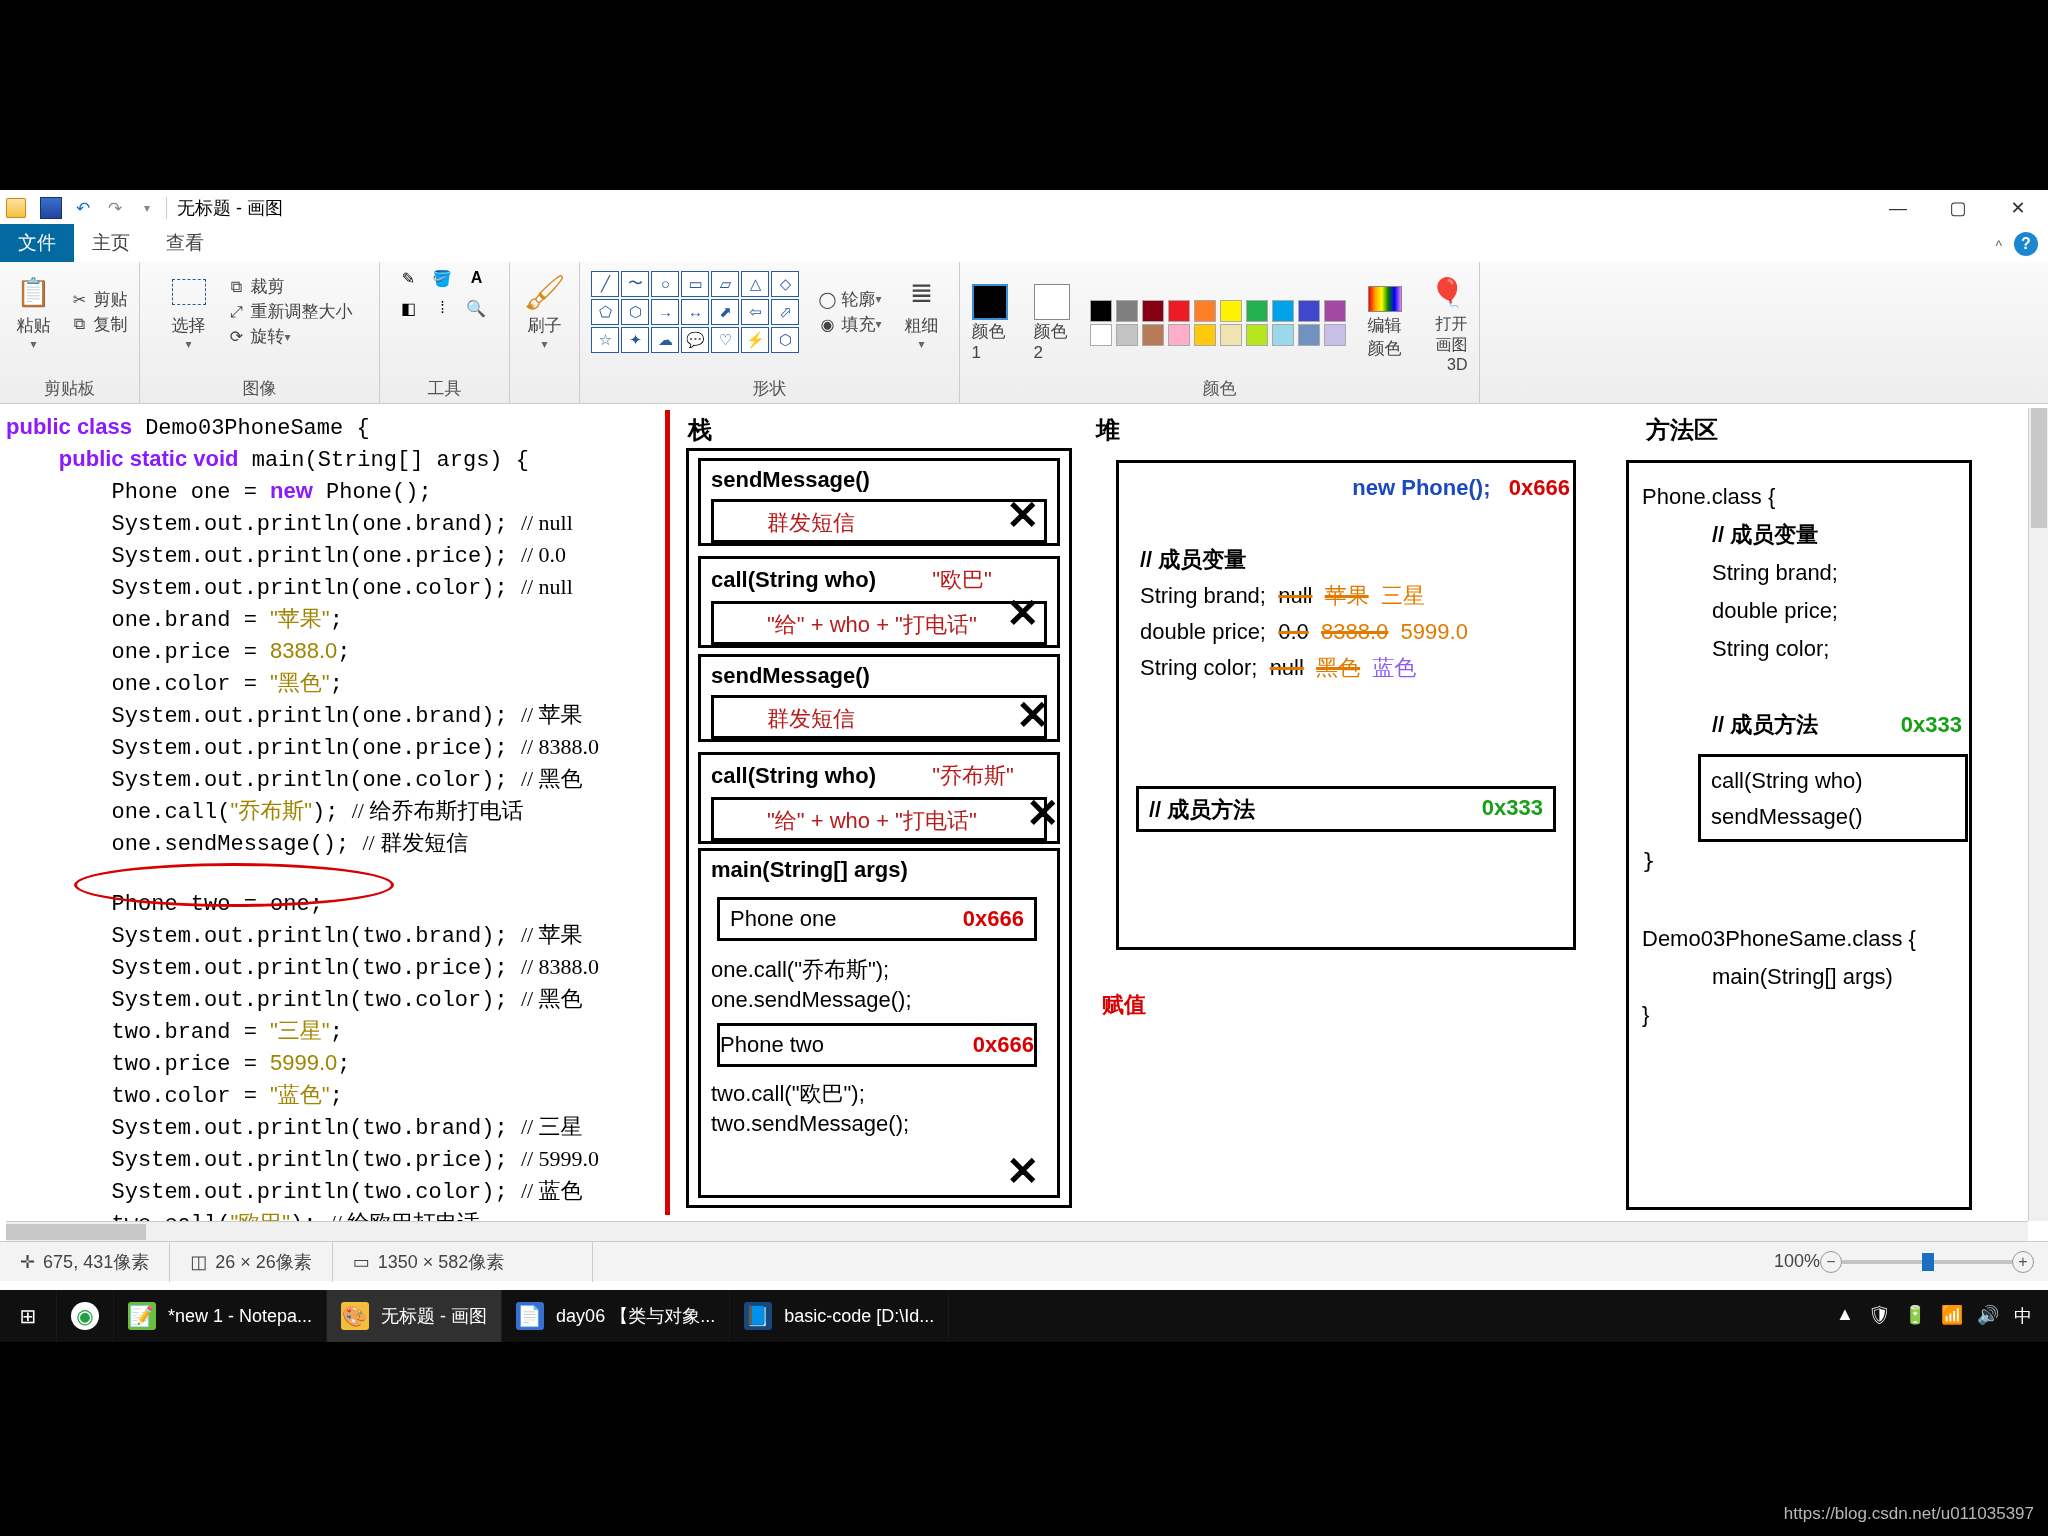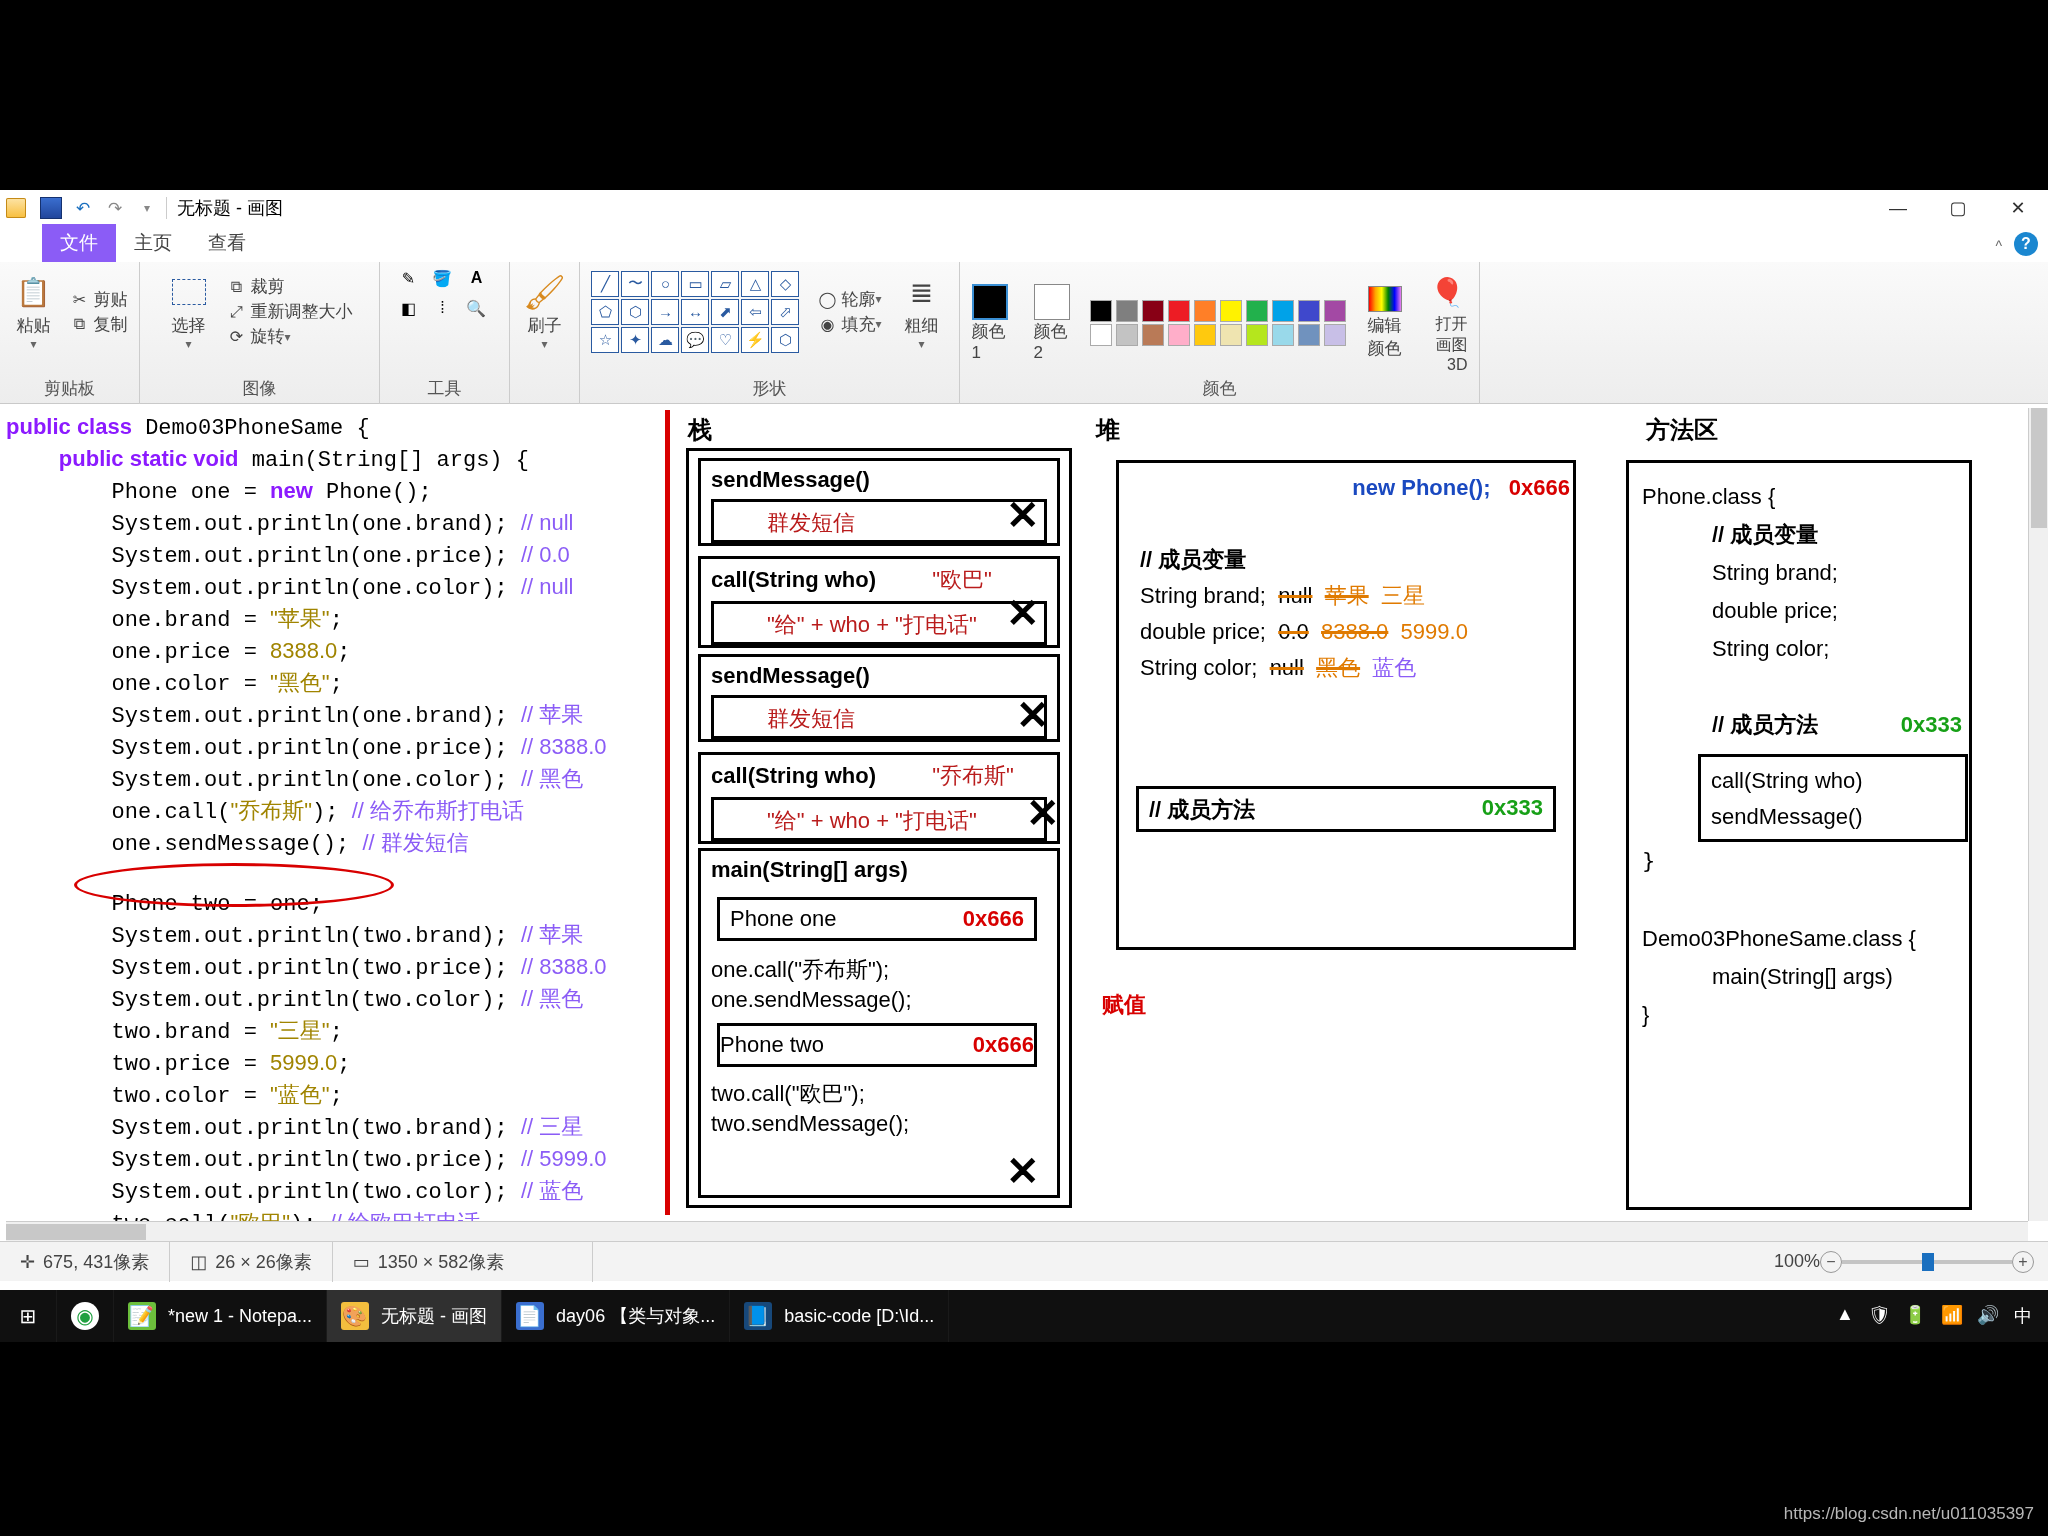--- a/index.html
+++ b/index.html
@@ -9,21 +9,21 @@
 .titlebar { position:absolute; left:0; top:0; width:2048px; height:36px; background:#fff; display:flex; align-items:center; font-size:18px; color:#000; }
 .ticon    { width:20px; height:20px; margin:0 6px; border-radius:2px; background:linear-gradient(#fde4a7,#f8be3c); box-shadow:inset 0 0 0 1px #c48a16; }
 .qat      { display:flex; align-items:center; gap:10px; padding:0 8px; }
 .qbtn     { width:22px; height:22px; display:flex; align-items:center; justify-content:center; font-size:17px; color:#333; }
 .qsave    { width:22px; height:22px; background:linear-gradient(#3a6ecf,#21469c); border:1px solid #15316f; }
 .qsep     { width:1px; height:22px; background:#ccc; }
 .winctl   { margin-left:auto; display:flex; }
 .ctl      { width:60px; height:36px; display:flex; align-items:center; justify-content:center; font-size:18px; color:#333; }
 .ribbon-tabs { position:absolute; left:0; top:36px; width:2048px; height:36px; background:#fff; display:flex; align-items:flex-end; }
 .rtab     { padding:6px 18px; font-size:19px; color:#444; }
-.rtab.active { background:#8b5cf6; color:#fff;margin-left:42px; }
+.rtab.active { background:#0369a1; color:#fff; }
 .helpico  { position:absolute; right:10px; top:42px; width:24px; height:24px; border-radius:50%; background:#1b87d0; color:#fff; font-size:16px; text-align:center; line-height:24px; font-weight:bold; }
 .chevron  { position:absolute; right:46px; top:48px; font-size:14px; color:#666; }
 .ribbon   { position:absolute; left:0; top:72px; width:2048px; height:142px; background:linear-gradient(#fafafa,#ededed); border-bottom:1px solid #c9c9c9; display:flex; }
 .group    { border-right:1px solid #ccc; height:142px; position:relative; display:flex; flex-direction:column; align-items:center; justify-content:flex-start; padding:6px 10px 0; }
 .glabel   { position:absolute; bottom:4px; left:0; right:0; text-align:center; font-size:17px; color:#555; }
 .big      { display:flex; flex-direction:column; align-items:center; font-size:17px; color:#444; padding:4px 6px; }
 .bicon    { width:40px; height:40px; display:flex; align-items:center; justify-content:center; font-size:28px; margin-bottom:2px; }
 .small    { display:flex; align-items:center; font-size:17px; color:#444; padding:1px 4px; white-space:nowrap; }
 .sicon    { width:20px; height:20px; display:flex; align-items:center; justify-content:center; font-size:16px; margin-right:4px; }
 .vert     { display:flex; flex-direction:column; }
@@ -36,21 +36,21 @@
 .pc       { width:22px; height:22px; border:1px solid #aaa; }
 .canvas   { position:absolute; left:6px; top:218px; width:2022px; height:813px; background:#fff; overflow:hidden; }
 .vscroll  { position:absolute; right:0; top:218px; width:20px; height:813px; background:#f0f0f0; border-left:1px solid #ccc; }
 .vthumb   { position:absolute; top:0; left:2px; width:16px; height:120px; background:#c8c8c8; }
 .hscroll  { position:absolute; left:6px; top:1031px; width:2022px; height:20px; background:#f0f0f0; border-top:1px solid #ccc; }
 .hthumb   { position:absolute; left:0; top:2px; width:140px; height:16px; background:#c8c8c8; }
 .splitter { position:absolute; left:659px; top:2px; width:5px; height:805px; background:#d80000; }
 .code     { position:absolute; font-family:Consolas,"Courier New",monospace; font-size:22px; line-height:30px; white-space:pre; top:4px; left:0; }
 .kw       { color:#8c1aff; font-weight:bold; }
 .str      { color:#a08400; }
-.cmt      { color:#8b5cf6; }
+.cmt      { color:#000000;font-family:Liberation Serif, serif; }
 .circ     { position:absolute; border:3px solid #d80000; border-radius:50%/50%; }
 .lbl      { position:absolute; font-size:24px; font-weight:bold; }
 .hbox     { position:absolute; border:3px solid #000; background:#fff; }
 .sframe   { position:absolute; border:3px solid #000; background:#fff; padding:6px 10px; font-size:22px; font-family:Consolas,monospace; }
 .ghost    { color:#b91c1c;margin-left:43px; }
 .red      { color:#d80000;font-weight:bold; }
 .orange   { color:#e07a00; }
 .green    { color:#17a017; font-weight:bold; }
 .blue     { color:#8b5cf6; }
 .strike   { text-decoration:line-through; text-decoration-color:#e07a00; text-decoration-thickness:3px; }

